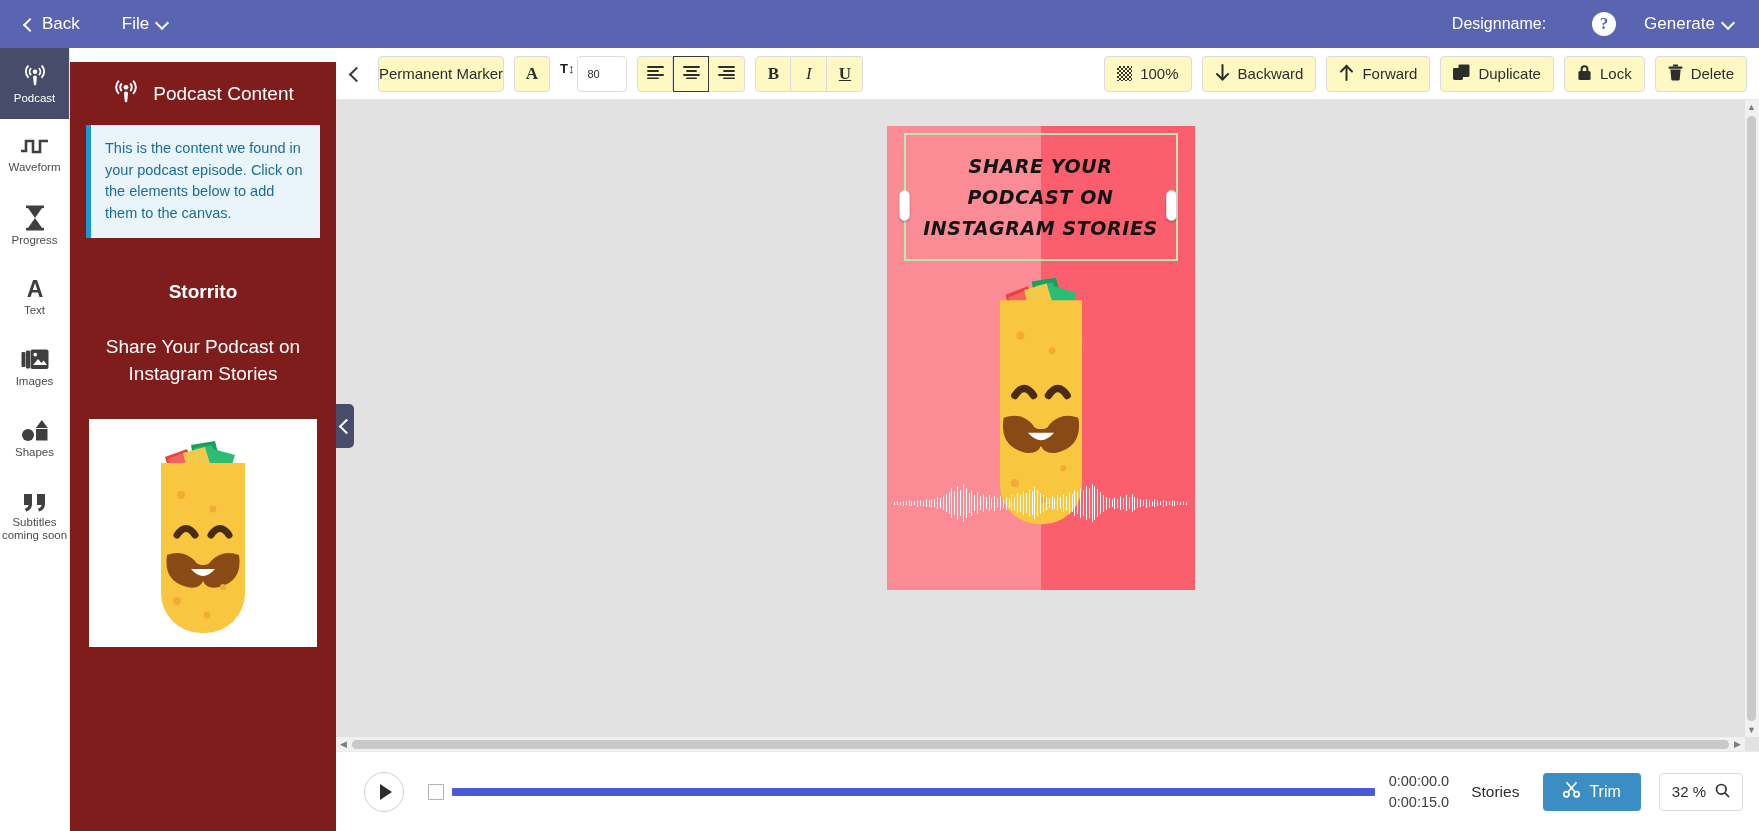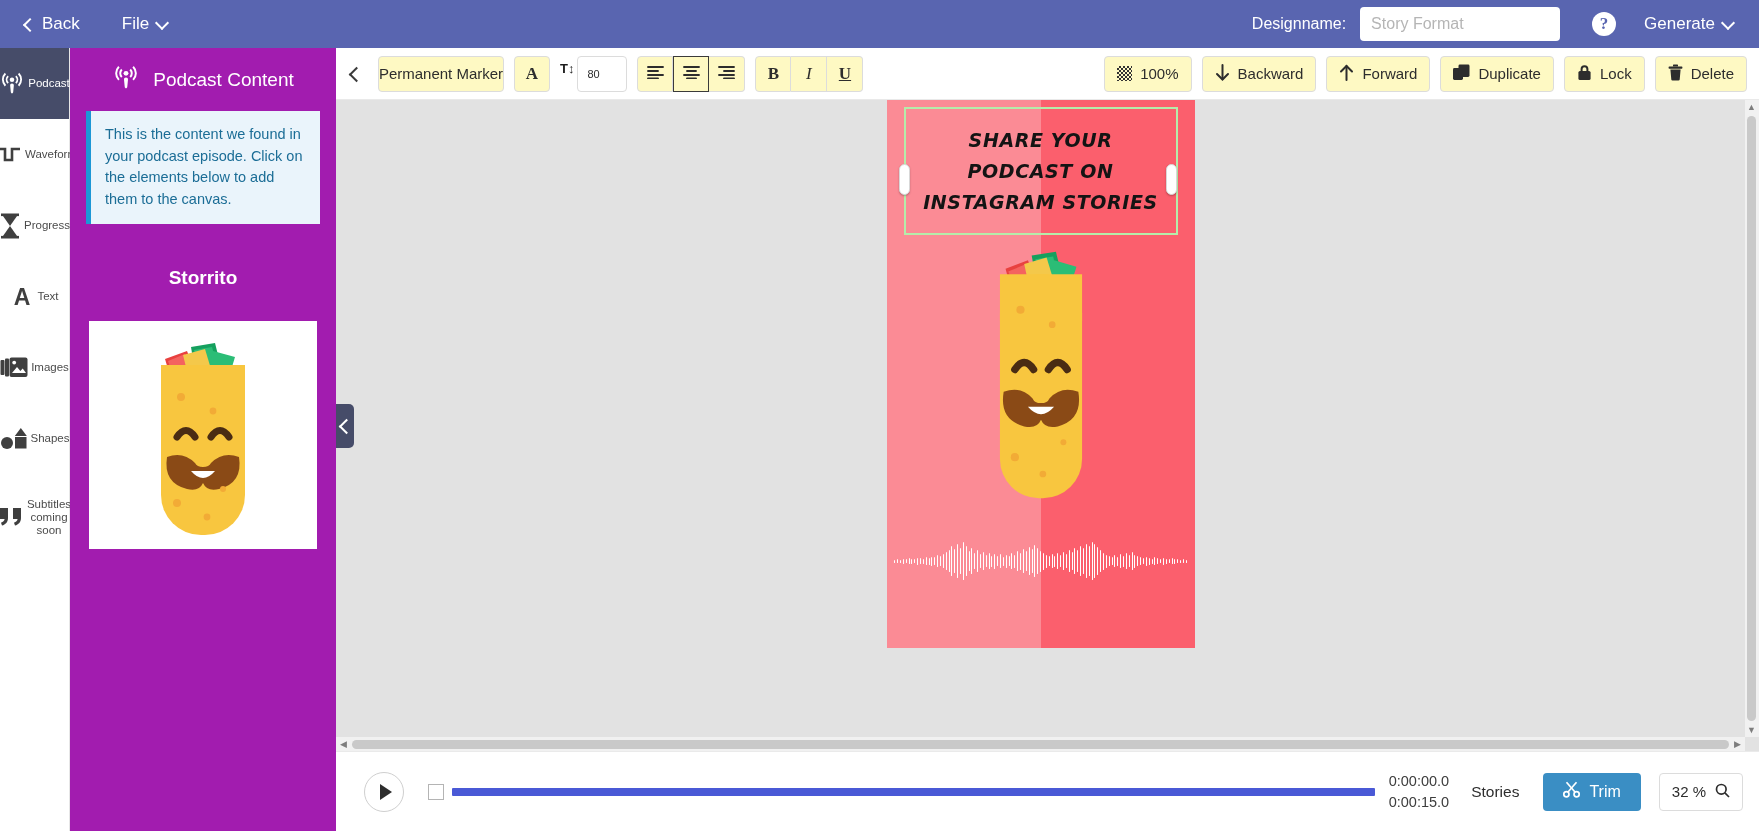--- a/index.html
+++ b/index.html
@@ -59,37 +59,38 @@
 
   
   .rail {
     width: 70px; flex: 0 0 70px;
     background: #ffffff;
     display: flex; flex-direction: column;
     border-right: 1px solid #e6e6e6;
   }
   .rail-item {
     height: 71px; flex: 0 0 71px;
-    display: flex; flex-direction: row;
+    display: flex; flex-direction: column;
     align-items: center; justify-content: center;
     gap: 3px;
     color: #4b4b4b; cursor: pointer;
     text-align: center;
   }
   .rail-item.active { background: #464c69; color: #fff; }
   .rail-item .rail-label { font-size: 11.5px; line-height: 13px; }
   .rail-item svg { display: block; }
   .rail-item.subtitles { height: 86px; flex: 0 0 86px; }
 
   
   .panel {
     width: 266px; flex: 0 0 266px;
-    background: #a21caf;
+    background: #7f1d1d;
     color: #fff;
     overflow: hidden;
+    margin-top: 14px;
   }
   .panel-header {
     display: flex; align-items: center; justify-content: center;
     gap: 13px;
     padding: 16px 0 12px;
   }
   .panel-header-title { font-size: 19px; font-weight: 400; }
   .alert {
     background: #eaf4fb;
     border-left: 5px solid #1c97d6;
@@ -178,21 +179,22 @@
   
   .canvas-area {
     flex: 1; position: relative;
     background: #e2e2e2;
     min-height: 0;
     overflow: hidden;
   }
   .canvas-scroll { position: absolute; inset: 0 14px 14px 0; display: flex; align-items: flex-start; justify-content: center; }
   .stage {
     position: relative;
-    width: 308px; height: 548px;
+    width: 308px; height: 464px;
+    margin-top: 26px;
     background: linear-gradient(to right, #fb8b95 0%, #fb8b95 50%, #fb5f6d 50%, #fb5f6d 100%);
     overflow: hidden;
   }
   .stage-title-box {
     position: absolute; left: 17px; top: 7px;
     width: 274px; height: 128px;
     border: 2px solid #b5ecaa;
     display: flex; flex-direction: column;
     align-items: center; justify-content: center;
     gap: 9px;
@@ -308,21 +310,20 @@
     <div class="tb-btn back">
       <span class="chev left"></span>
       <span>Back</span>
     </div>
     <div class="tb-btn">
       <span>File</span>
       <span class="chev down"></span>
     </div>
     <div class="tb-spacer"></div>
     <span class="designname-label">Designname:</span>
-    <input class="designname-input" value="" placeholder="Story Format" style="">
     <div class="help-icon">
       <span>?</span>
     </div>
     <div class="tb-btn generate-btn">
       <span>Generate</span>
       <span class="chev down"></span>
     </div>
   </div>
 
   <div class="body">
@@ -417,20 +418,21 @@
           </svg>
         </span>
         <span class="panel-header-title">Podcast Content</span>
       </div>
 
       <div class="alert">
         <span>This is the content we found in your podcast episode. Click on the elements below to add them to the canvas.</span>
       </div>
 
       <div class="panel-podcast-name">Storrito</div>
+      <div class="panel-episode-title">Share Your Podcast on Instagram Stories</div>
 
       <div class="panel-thumb">
         <svg width="120" height="220" viewBox="0 0 120 220">
 
           <g>
             <polygon points="22,34 44,26 52,46 28,54" fill="#e8413f"></polygon>
             <polygon points="25,36 42,29 48,45 30,51" fill="#f4635f"></polygon>
             <polygon points="48,22 72,18 78,42 52,46" fill="#15a05e"></polygon>
             <polygon points="51,25 69,22 74,40 55,43" fill="#2bbd76"></polygon>
             <polygon points="70,26 92,32 86,52 66,46" fill="#2bbd76"></polygon>

